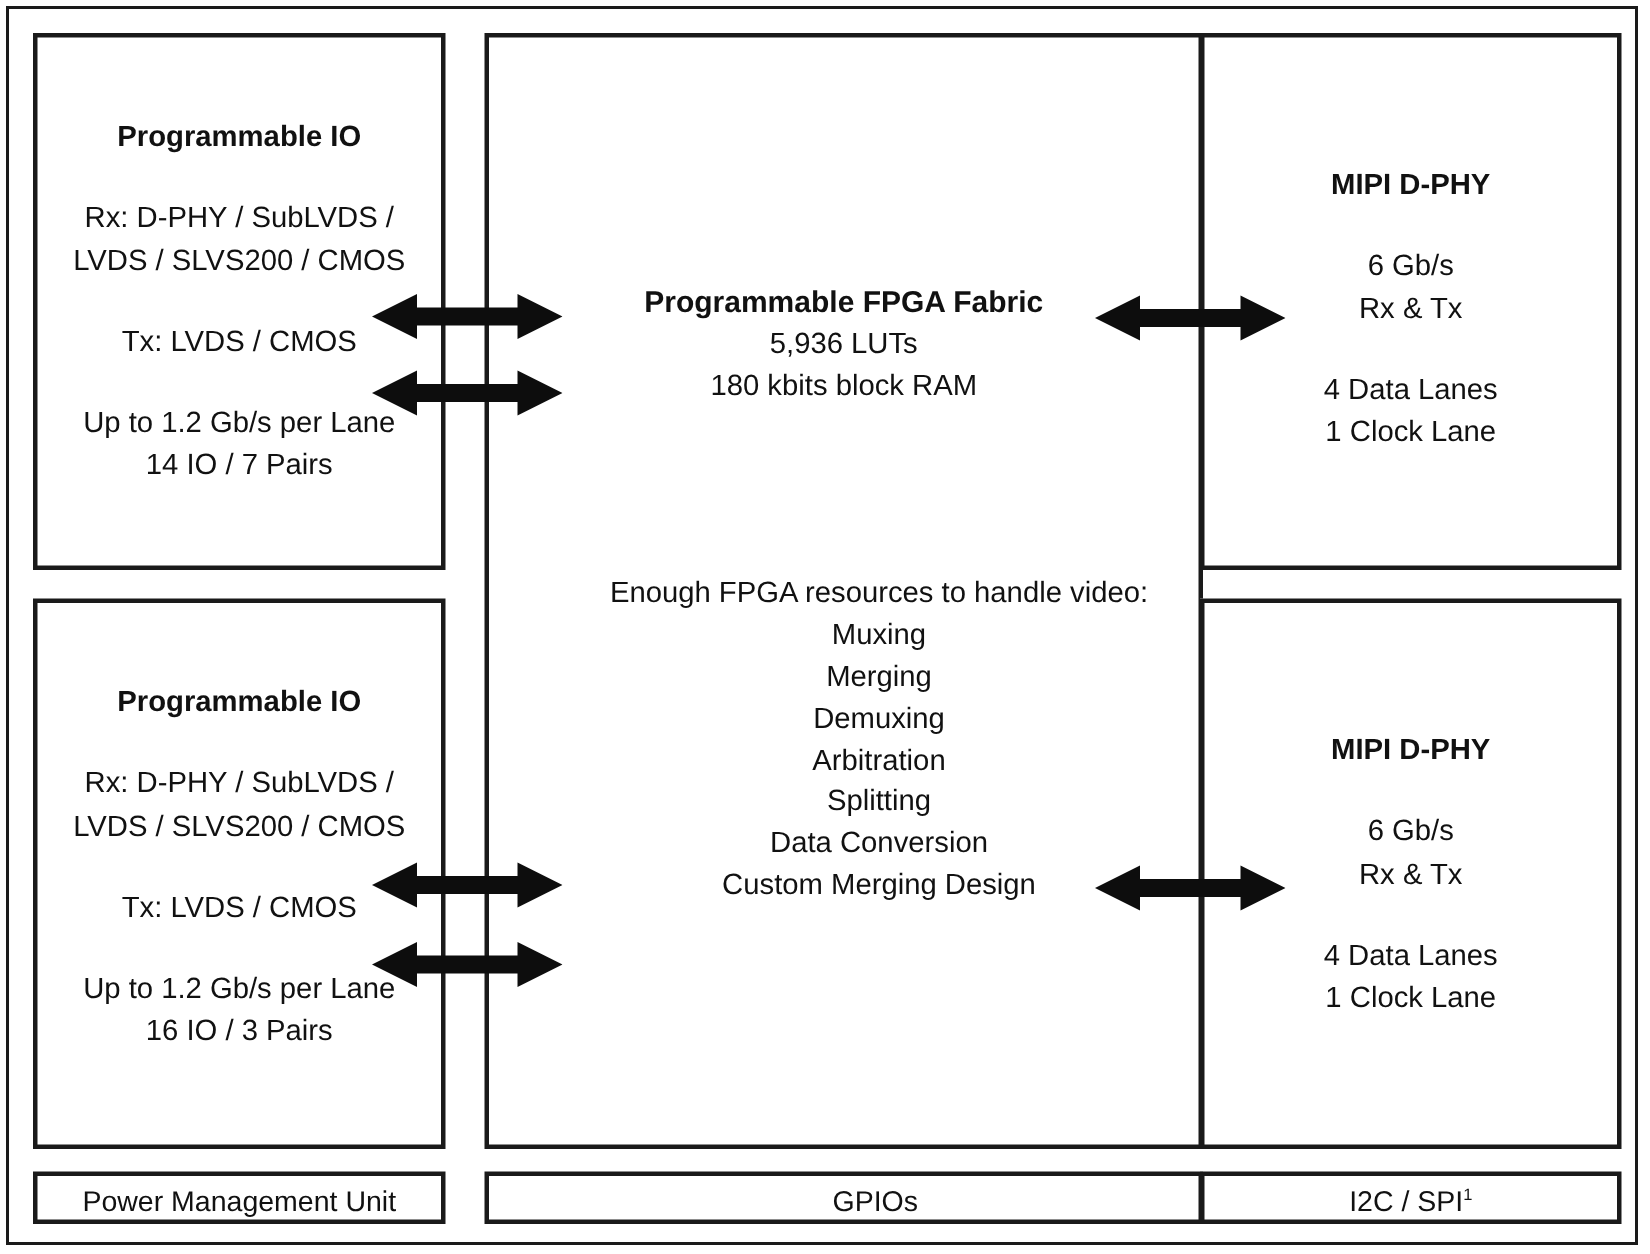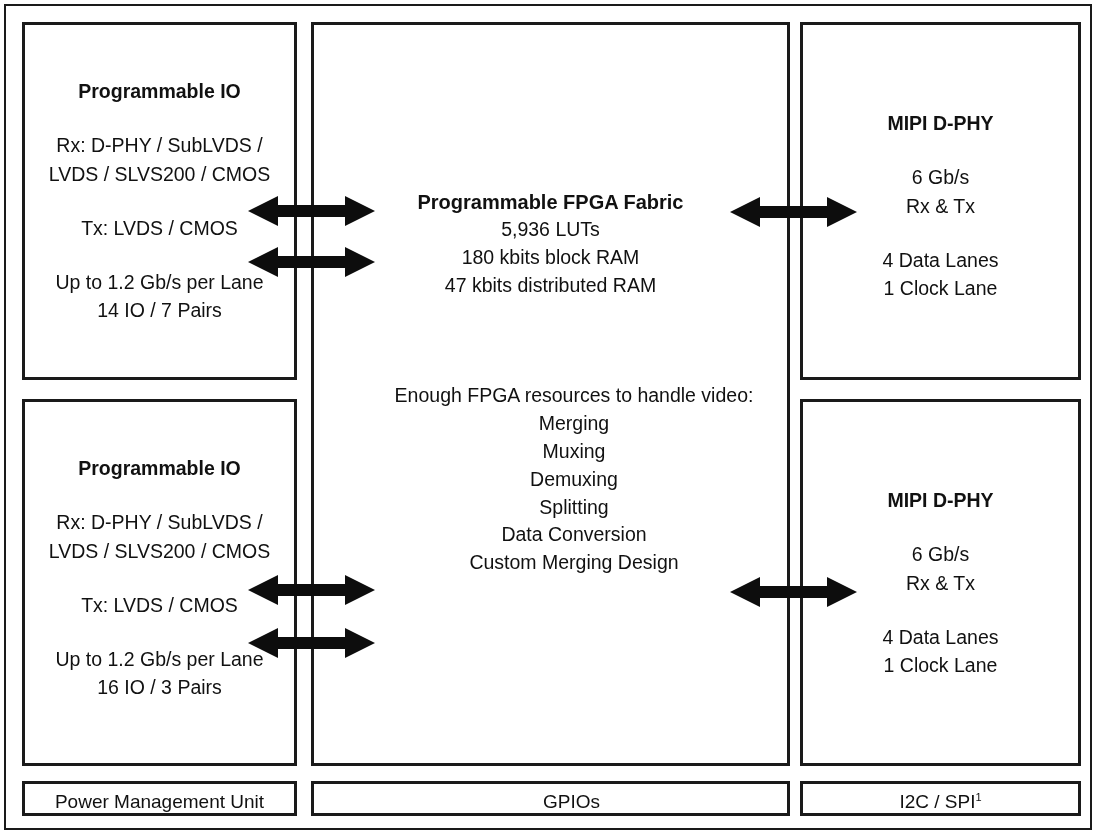--- a/index.html
+++ b/index.html
@@ -35,21 +35,21 @@
   
   .box {
     position: absolute;
     border: 3px solid #1a1a1a;
     box-sizing: border-box;
     background: #ffffff;
   }
 
   
   .col-left   { left: 22px;  width: 275px; }
-  .col-center { left: 311px; width: 479px; padding-left: 42px; }
+  .col-center { left: 323px; width: 479px; padding-left: 42px; }
   .col-right  { left: 800px; width: 281px; }
 
   .row-top    { top: 22px;  height: 358px; }
   .row-bottom { top: 399px; height: 367px; }
   .row-full   { top: 22px;  height: 744px; }
 
   .bottom-bar {
     position: absolute;
     top: 781px;
     height: 35px;
@@ -147,28 +147,28 @@
       <div>Up to 1.2 Gb/s per Lane</div>
       <div>16 IO / 3 Pairs</div>
     </div>
   </div>
 
   <div class="box col-center row-full">
     <div class="fabric-head" style="top: 163px;">
       <div class="line title">Programmable FPGA Fabric</div>
       <div class="line">5,936 LUTs</div>
       <div class="line">180 kbits block RAM</div>
-      <div class="line">47 kbits distributed RAM</div>
     </div>
 
     <div class="center-list" style="top: 357px; margin-left: 47px;">
       <div>Enough FPGA resources to handle video:</div>
+      <div>Muxing</div>
       <div>Merging</div>
-      <div>Muxing</div>
       <div>Demuxing</div>
+      <div>Arbitration</div>
       <div>Splitting</div>
       <div>Data Conversion</div>
       <div>Custom Merging Design</div>
     </div>
   </div>
 
   <div class="box col-right row-top">
     <div class="block-body" style="top: 84px;">
       <div class="block-title">MIPI D-PHY</div>
       <div class="spacer-lg"></div>

